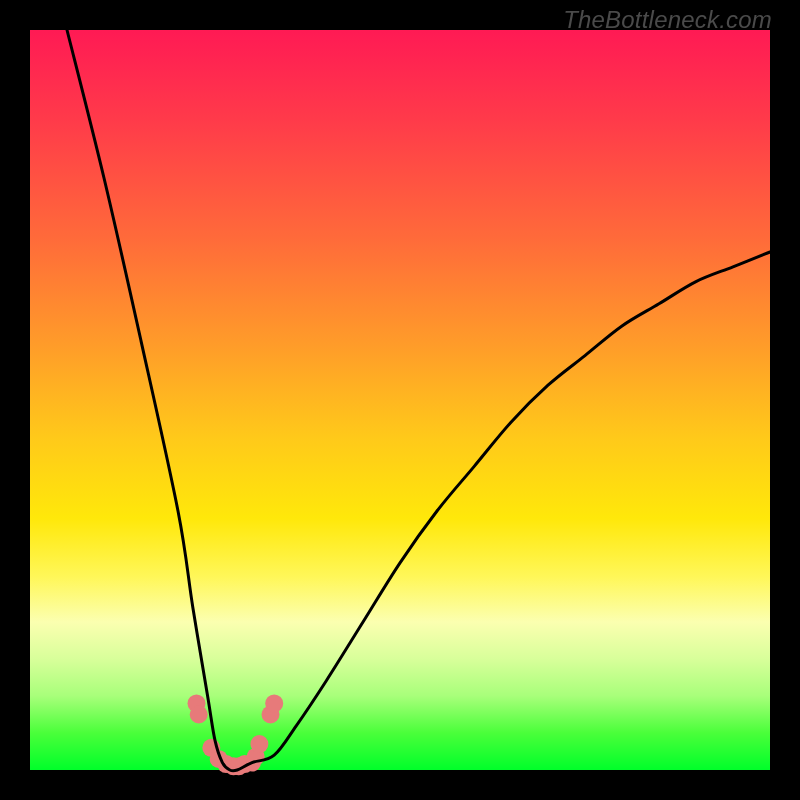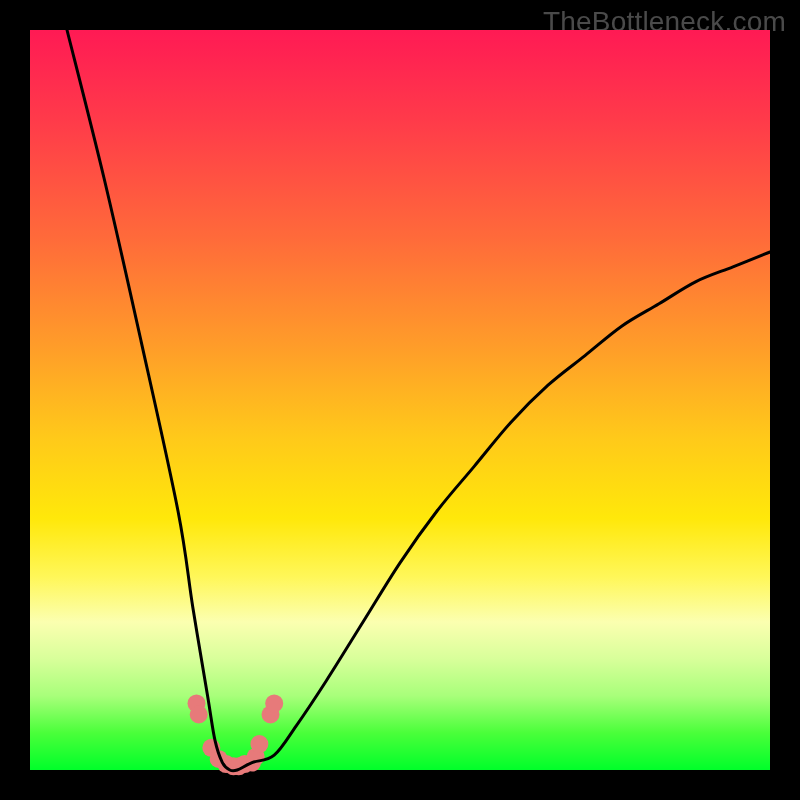--- a/index.html
+++ b/index.html
@@ -38,26 +38,27 @@
       #fbffb0 80%,
       #d8ff9a 85%,
       #a8ff7a 90%,
       #4aff3a 95%,
       #00ff2a 100%
     );
   }
   .watermark {
     position: absolute;
     top: 6px;
-    right: 14px;
+    right: 28px;
     color: #4a4a4a;
-    font-size: 28px;
+    font-size: 24px;
     letter-spacing: 0.2px;
     font-weight: 500;
     user-select: none;
+    font-style: italic;
   }
   svg.curve {
     position: absolute;
     left: 0;
     top: 0;
     width: 740px;
     height: 740px;
     overflow: visible;
   }
 </style>

